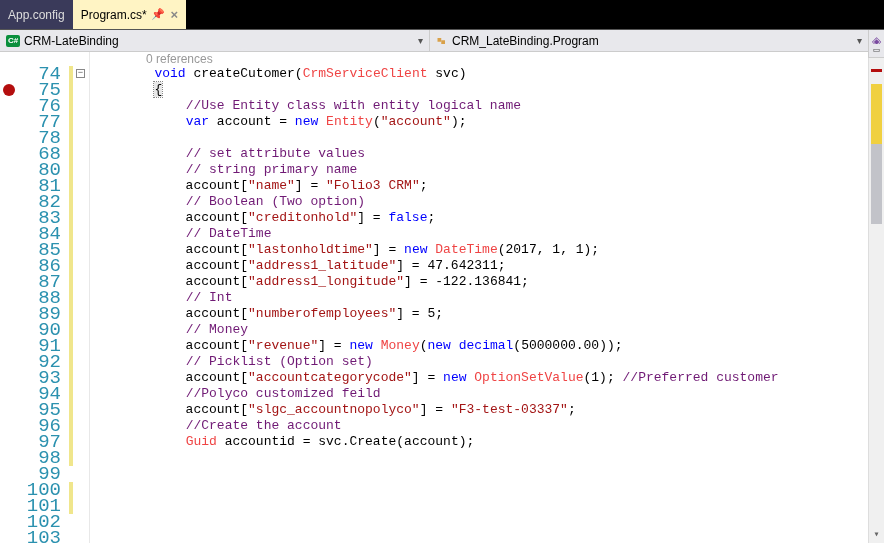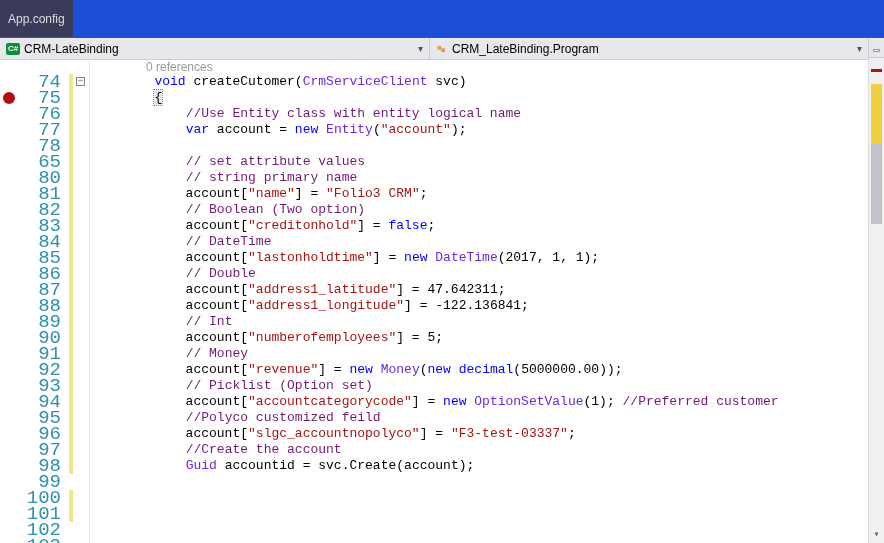--- a/index.html
+++ b/index.html
@@ -1,18 +1,18 @@
 <!DOCTYPE html>
 <html><head>
 <meta charset="utf-8">
 <style>
   * { margin: 0; padding: 0; box-sizing: border-box; }
   html, body { width: 884px; height: 543px; overflow: hidden; font-family: Consolas, 'Courier New', monospace; font-size: 13px; background: #fff; }
   
-  .tab-bar { height: 38px; background: #1d4ed8; display: flex; align-items: stretch; border-bottom: 1px solid #555; }
+  .tab-bar { height: 30px; background: #000000; display: flex; align-items: stretch; border-bottom: 1px solid #555; }
   .tab { display: flex; align-items: center; padding: 0 8px; gap: 5px; font-family: 'Segoe UI', Tahoma, sans-serif; font-size: 12px; cursor: pointer; }
   .tab.inactive { background: #3a3a5a; color: #ddd; }
   .tab.active { background: #fff4c4; color: #000; }
   .tab .pin { color: #666; font-size: 11px; }
   .tab .close { color: #888; font-size: 13px; font-weight: bold; }
 
   .nav-bar { height: 22px; background: #e8e8ec; display: flex; align-items: stretch; font-family: 'Segoe UI', Tahoma, sans-serif; font-size: 12px; border-bottom: 1px solid #ccc; }
   .nav-item { display: flex; align-items: center; padding: 0 6px; gap: 4px; border-right: 1px solid #ccc; }
   .nav-item.wide { flex: 1; border-right: none; }
   .nav-item .arrow { color: #555; font-size: 10px; margin-left: auto; }
@@ -25,21 +25,21 @@
   .line-num { color: #2b91af; font-size: 19px; }
   .breakpoint { position: absolute; left: 3px; width: 12px; height: 12px; background: #b40e0e; border-radius: 50%; top: 2px; }
   .fold { position: absolute; right: 4px; width: 9px; height: 9px; border: 1px solid #888; background: #fff; color: #555; font-size: 9px; line-height: 7px; text-align: center; top: 3px; cursor: pointer; }
   .change-bar { position: absolute; right: 16px; width: 4px; background: #f0e68c; top: 0; bottom: 0; }
 
   .code-surface { flex: 1; position: relative; padding-left: 2px; }
   .codelens { color: #999; font-size: 12px; font-family: 'Segoe UI', sans-serif; height: 14px; padding-left: 54px; }
   .code-line { height: 16px; white-space: pre; color: #000; }
   
   .kw { color: #0000ff; }
-  .type { color: #6d28d9; }
+  .type { color: #ef4444; }
   .str { color: #a31515; }
   .cm { color: #701a75; }
   .brace-hl { background: #e8e8e8; outline: 1px dotted #888; }
 
   .scrollbar-v { position: absolute; right: 0; top: 44px; bottom: 0; width: 16px; background: #f0f0f0; border-left: 1px solid #ddd; }
   .scrollbar-v .arrow-up, .scrollbar-v .arrow-down { height: 16px; text-align: center; color: #666; font-size: 10px; line-height:16px; cursor:pointer; }
   .scrollbar-v .thumb { position: absolute; left: 2px; right: 2px; top: 60px; height: 120px; background: #c2c3c9; border-radius: 0; }
   .scrollbar-v .marker { position: absolute; left: 2px; right: 2px; height: 3px; }
   .scrollbar-v .marker.red { background: #b40e0e; top: 25px; }
   .scrollbar-v .marker.yellow { background: #f0d040; }
@@ -47,20 +47,25 @@
   .split-btn { position: absolute; top: 0; right: 0; width: 16px; height: 14px; background: #e8e8ec; border-left:1px solid #ccc; border-bottom:1px solid #ccc; font-size:10px; text-align:center; color:#555;}
   
   .extra-icon { width:16px; text-align:center; color:#7a4aa0; font-size:12px; border-left:1px solid #ccc; display:flex; align-items:center; justify-content:center;}
 </style>
 </head>
 <body>
 
 <div class="tab-bar">
   <div class="tab inactive">
     <span>App.config</span>
+  </div>
+  <div class="tab active">
+    <span>Program.cs*</span>
+    <span class="pin">📌</span>
+    <span class="close">×</span>
   </div>
 </div>
 
 <div class="nav-bar">
   <div class="nav-item" style="width:430px">
     <span class="nav-icon-cs">C#</span>
     <span>CRM-LateBinding</span>
     <span class="arrow">▾</span>
   </div>
   <div class="nav-item wide">
@@ -95,21 +100,21 @@
       </div>
       <div class="gutter-line">
         <span class="line-num">77</span>
         <div class="change-bar"></div>
       </div>
       <div class="gutter-line">
         <span class="line-num">78</span>
         <div class="change-bar"></div>
       </div>
       <div class="gutter-line">
-        <span class="line-num">65</span>
+        <span class="line-num">68</span>
         <div class="change-bar"></div>
       </div>
       <div class="gutter-line">
         <span class="line-num">80</span>
         <div class="change-bar"></div>
       </div>
       <div class="gutter-line">
         <span class="line-num">81</span>
         <div class="change-bar"></div>
       </div>
@@ -209,21 +214,20 @@
       <div class="code-line">            <span class="cm">//Use Entity class with entity logical name</span></div>
       <div class="code-line">            <span class="kw">var</span> account = <span class="kw">new</span> <span class="type">Entity</span>(<span class="str">"account"</span>);</div>
       <div class="code-line"></div>
       <div class="code-line">            <span class="cm">// set attribute values</span></div>
       <div class="code-line">            <span class="cm">// string primary name</span></div>
       <div class="code-line">            account[<span class="str">"name"</span>] = <span class="str">"Folio3 CRM"</span>;</div>
       <div class="code-line">            <span class="cm">// Boolean (Two option)</span></div>
       <div class="code-line">            account[<span class="str">"creditonhold"</span>] = <span class="kw">false</span>;</div>
       <div class="code-line">            <span class="cm">// DateTime</span></div>
       <div class="code-line">            account[<span class="str">"lastonholdtime"</span>] = <span class="kw">new</span> <span class="type">DateTime</span>(2017, 1, 1);</div>
-      <div class="code-line">            <span class="cm">// Double</span></div>
       <div class="code-line">            account[<span class="str">"address1_latitude"</span>] = 47.642311;</div>
       <div class="code-line">            account[<span class="str">"address1_longitude"</span>] = -122.136841;</div>
       <div class="code-line">            <span class="cm">// Int</span></div>
       <div class="code-line">            account[<span class="str">"numberofemployees"</span>] = 5;</div>
       <div class="code-line">            <span class="cm">// Money</span></div>
       <div class="code-line">            account[<span class="str">"revenue"</span>] = <span class="kw">new</span> <span class="type">Money</span>(<span class="kw">new</span> <span class="kw">decimal</span>(5000000.00));</div>
       <div class="code-line">            <span class="cm">// Picklist (Option set)</span></div>
       <div class="code-line">            account[<span class="str">"accountcategorycode"</span>] = <span class="kw">new</span> <span class="type">OptionSetValue</span>(1); <span class="cm">//Preferred customer</span></div>
       <div class="code-line">            <span class="cm">//Polyco customized feild</span></div>
       <div class="code-line">            account[<span class="str">"slgc_accountnopolyco"</span>] = <span class="str">"F3-test-03337"</span>;</div>

